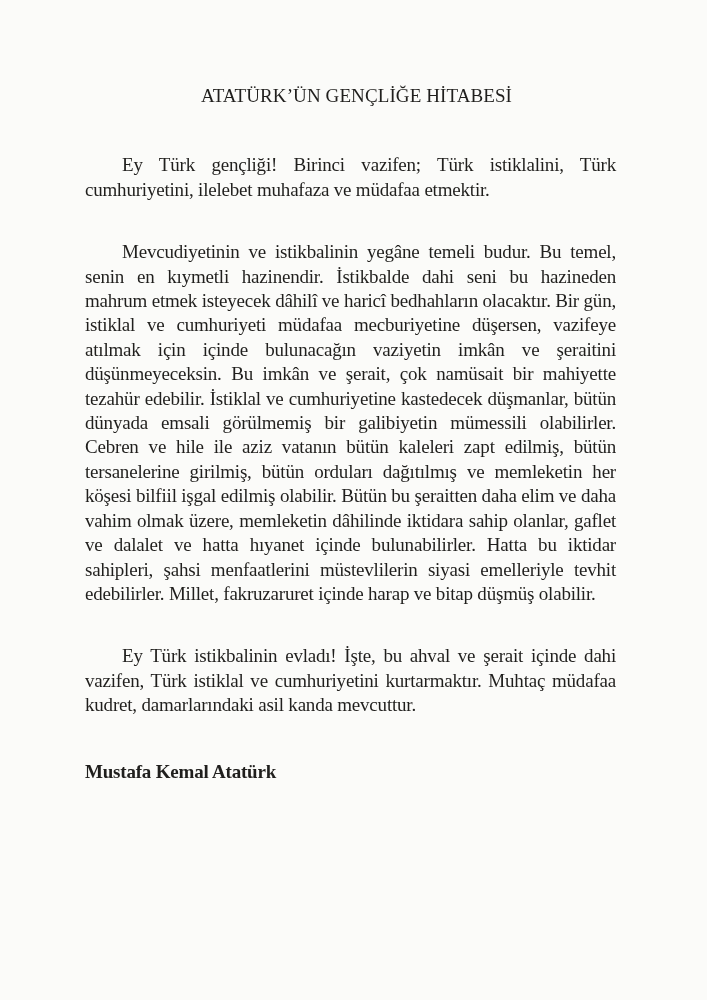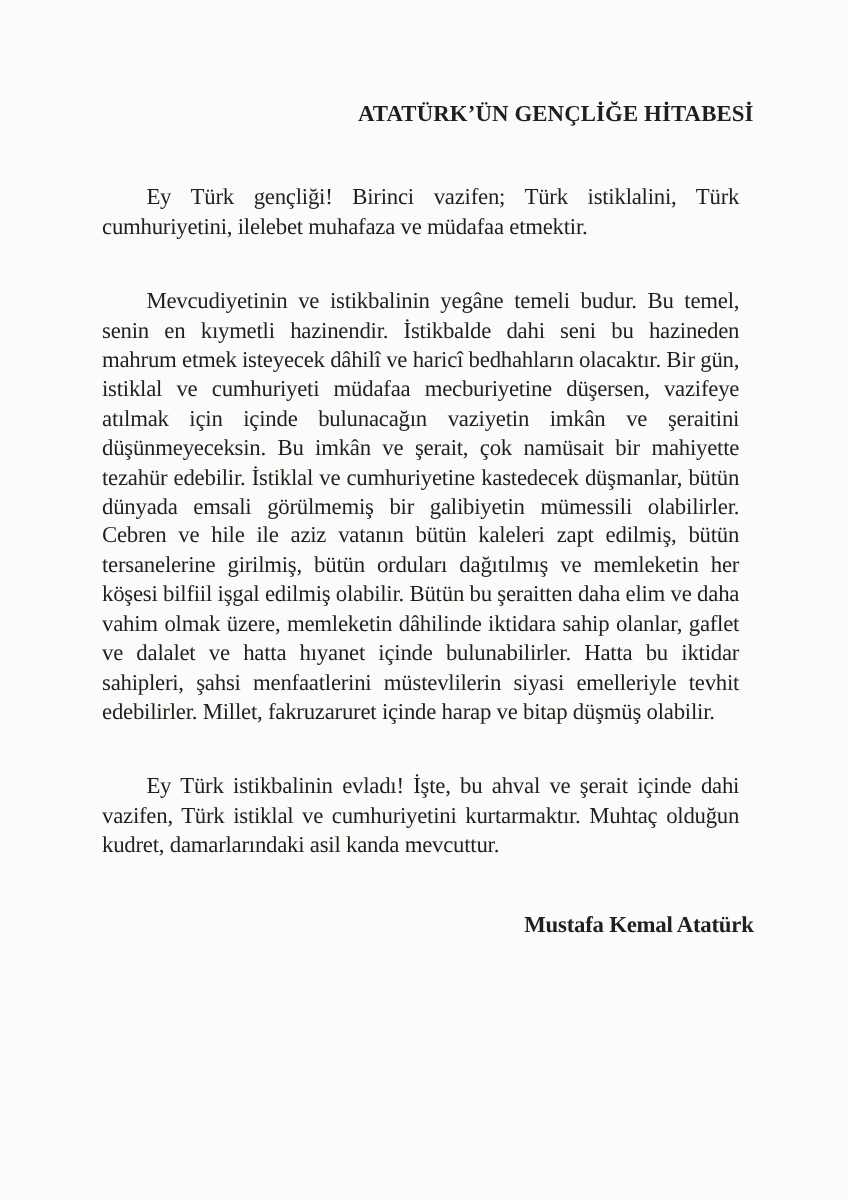--- a/index.html
+++ b/index.html
@@ -16,48 +16,48 @@
     padding: 84px 79px 40px 85px;
     overflow: hidden;
     font-family: "Liberation Serif", "DejaVu Serif", serif;
     color: #201f1d;
     font-size: 19px;
     line-height: 24.4px;
     letter-spacing: -0.2px;
   }
   .title {
     margin: 0 0 45px 0;
-    text-align: right;
+    text-align: center;
     font-size: 19px;
-    font-weight: 700;
+    font-weight: 400;
     letter-spacing: 0.1px;
     line-height: 24.4px;
   }
   .para {
     margin: 0 12px 38px 0;
     text-align: justify;
     text-indent: 37px;
     hyphens: none;
     -webkit-hyphens: none;
   }
   .para.last {
     margin-bottom: 0;
   }
   .signature {
     margin: 42px 0 0 0;
-    text-align: right;
+    text-align: left;
     font-weight: 700;
   }
 </style>
 </head>
 <body>
 
 <div class="page">
   <h1 class="title">ATATÜRK’ÜN GENÇLİĞE HİTABESİ</h1>
 
   <p class="para">Ey Türk gençliği! Birinci vazifen; Türk istiklalini, Türk cumhuriyetini, ilelebet muhafaza ve müdafaa etmektir.</p>
 
   <p class="para">Mevcudiyetinin ve istikbalinin yegâne temeli budur. Bu temel, senin en kıymetli hazinendir. İstikbalde dahi seni bu hazineden mahrum etmek isteyecek dâhilî ve haricî bedhahların olacaktır. Bir gün, istiklal ve cumhuriyeti müdafaa mecburiyetine düşersen, vazifeye atılmak için içinde bulunacağın vaziyetin imkân ve şeraitini düşünmeyeceksin. Bu imkân ve şerait, çok namüsait bir mahiyette tezahür edebilir. İstiklal ve cumhuriyetine kastedecek düşmanlar, bütün dünyada emsali görülmemiş bir galibiyetin mümessili olabilirler. Cebren ve hile ile aziz vatanın bütün kaleleri zapt edilmiş, bütün tersanelerine girilmiş, bütün orduları dağıtılmış ve memleketin her köşesi bilfiil işgal edilmiş olabilir. Bütün bu şeraitten daha elim ve daha vahim olmak üzere, memleketin dâhilinde iktidara sahip olanlar, gaflet ve dalalet ve hatta hıyanet içinde bulunabilirler. Hatta bu iktidar sahipleri, şahsi menfaatlerini müstevlilerin siyasi emelleriyle tevhit edebilirler. Millet, fakruzaruret içinde harap ve bitap düşmüş olabilir.</p>
 
-  <p class="para last">Ey Türk istikbalinin evladı! İşte, bu ahval ve şerait içinde dahi vazifen, Türk istiklal ve cumhuriyetini kurtarmaktır. Muhtaç olduğun kudret, damarlarındaki asil kanda mevcuttur.</p>
+  <p class="para last">Ey Türk istikbalinin evladı! İşte, bu ahval ve şerait içinde dahi vazifen, Türk istiklal ve cumhuriyetini kurtarmaktır. Muhtaç müdafaa kudret, damarlarındaki asil kanda mevcuttur.</p>
 
   <p class="signature">Mustafa Kemal Atatürk</p>
 </div>
 
 </body></html>

